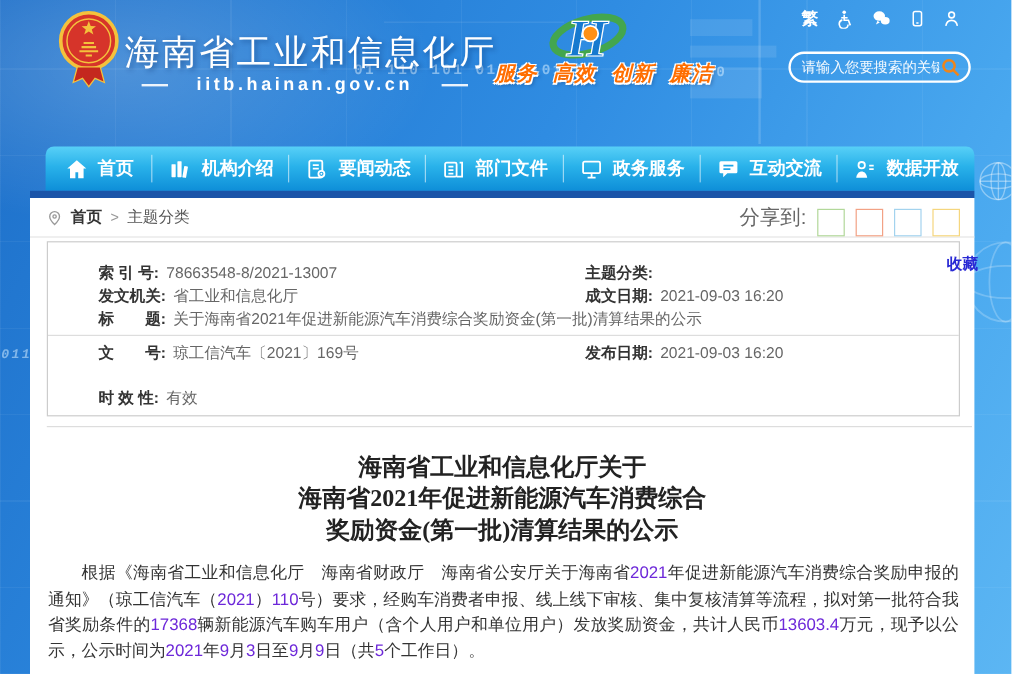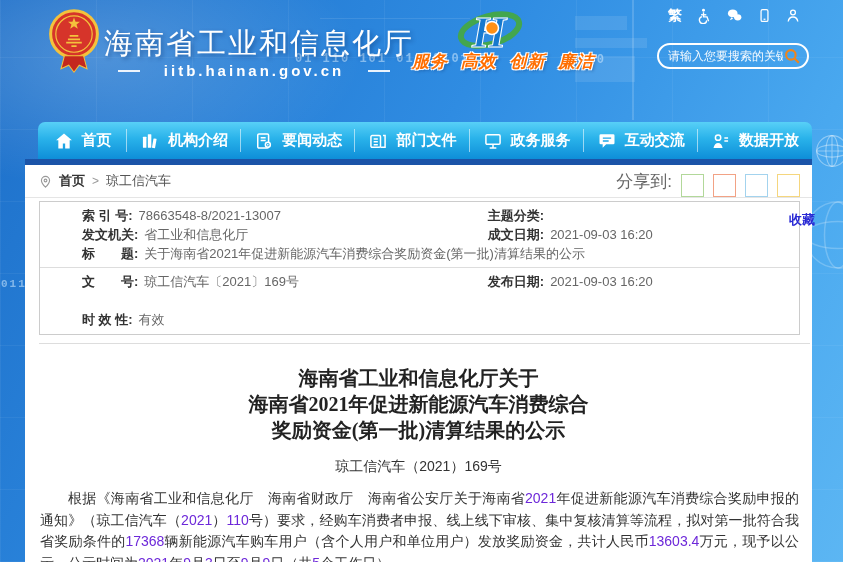--- a/index.html
+++ b/index.html
@@ -55,21 +55,21 @@
   .panel{position:absolute;left:25px;top:165px;width:787px;height:397px;background:#fff;}
   .crumb-row{height:33px;display:flex;align-items:center;padding:0 12px 0 13px;border-bottom:1px solid #e5e5e5;}
   .crumb-home{margin-left:6px;font-size:13px;font-weight:bold;color:#333;cursor:pointer;}
   .crumb-sep{margin:0 7px;font-size:12px;color:#999;}
   .crumb-cur{font-size:13px;color:#555;}
   .crumb-spacer{flex:1;}
   .share-label{font-size:17px;color:#666;}
   .share-sq{width:23px;height:23px;border:1px solid #ccc;background:#fff;margin-left:9px;position:relative;top:4px;cursor:pointer;}
   .favorite{position:absolute;top:46px;right:-3px;font-size:13px;font-weight:bold;color:#2929d4;cursor:pointer;}
 
-  .meta-box{margin:3px 12px 0 14px;border:1px solid #ccc;padding:4px 0 5px;font-size:13px;}
+  .meta-box{margin:3px 12px 0 14px;border:1px solid #ccc;padding:16px 0 5px;font-size:13px;}
   .mrow{display:flex;line-height:19px;}
   .mcell-l{flex:0 0 59%;padding-left:42px;}
   .mcell-r{flex:1;}
   .mcell-f{flex:1;padding-left:42px;}
   .mlabel{font-weight:bold;color:#333;margin-right:6px;white-space:pre;}
   .mval{color:#666;}
   .mdivider{border-top:1px solid #ddd;margin:4px 0;}
   .mrow.gap-top{margin-top:19px;}
   .section-divider{border-top:1px solid #ddd;margin:8px 2px 0 14px;}
 
@@ -85,21 +85,21 @@
 
 <div class="screen">
 
   <div class="decor" style="left:575px;top:16px;width:52px;height:14px;"></div>
   <div class="decor" style="left:575px;top:38px;width:72px;height:10px;"></div>
   <div class="decor" style="left:575px;top:56px;width:60px;height:26px;"></div>
   <div class="decor" style="left:632px;top:0;width:2px;height:120px;background:rgba(255,255,255,.16);"></div>
   <div class="decor" style="left:320px;top:18px;width:150px;height:1px;"></div>
   <div class="decor-binary" style="left:295px;top:52px;">01 110 101 011 010110</div>
   <div class="decor-binary" style="left:560px;top:53px;">11010</div>
-  <div class="decor-binary" style="left:1px;top:278px;font-size:11px;">011</div>
+  <div class="decor-binary" style="left:1px;top:290px;font-size:11px;font-style:italic;">011</div>
   <svg class="globe" style="right:-12px;top:128px;" width="46" height="46" viewBox="0 0 60 60">
     <g fill="none" stroke="rgba(255,255,255,.38)" stroke-width="1.5">
       <circle cx="30" cy="30" r="20"></circle>
         <ellipse cx="30" cy="30" rx="20" ry="8"></ellipse>
         <ellipse cx="30" cy="30" rx="8" ry="20"></ellipse>
         <path d="M10 30h40M30 10v40"></path>
     </g>
   </svg>
   <svg class="globe" style="right:-40px;top:190px;" width="90" height="90" viewBox="0 0 60 60">
     <g fill="none" stroke="rgba(255,255,255,.22)" stroke-width="1">
@@ -237,21 +237,21 @@
 
   <div class="panel">
 
     <div class="crumb-row">
       <svg width="15" height="15" viewBox="0 0 24 24" fill="none" stroke="#999" stroke-width="1.8">
         <path d="M12 21s-6.5-6.2-6.5-10.7a6.5 6.5 0 0 1 13 0C18.5 14.8 12 21 12 21z"></path>
           <circle cx="12" cy="10.3" r="2.2"></circle>
       </svg>
       <span class="crumb-home">首页</span>
       <span class="crumb-sep">&gt;</span>
-      <span class="crumb-cur">琼工信汽车</span>
+      <span class="crumb-cur">主题分类</span>
       <span class="crumb-spacer"></span>
       <span class="share-label">分享到:</span>
       <span class="share-sq" style="border-color: rgb(178, 216, 154);"></span>
       <span class="share-sq" style="border-color: rgb(242, 162, 133);"></span>
       <span class="share-sq" style="border-color: rgb(163, 211, 238);"></span>
       <span class="share-sq" style="border-color: rgb(245, 214, 126);"></span>
     </div>
 
     <span class="favorite">收藏</span>
 
@@ -277,18 +277,17 @@
       </div>
     </div>
 
     <div class="section-divider"></div>
 
     <div class="art-title">
       <div>海南省工业和信息化厅关于</div>
       <div>海南省2021年促进新能源汽车消费综合</div>
       <div>奖励资金(第一批)清算结果的公示</div>
     </div>
-    <div class="doc-num">琼工信汽车（2021）169号</div>
 
     <div class="body-para">根据《海南省工业和信息化厅　海南省财政厅　海南省公安厅关于海南省<span class="num">2021</span>年促进新能源汽车消费综合奖励申报的通知》（琼工信汽车（<span class="num">2021</span>）<span class="num">110</span>号）要求，经购车消费者申报、线上线下审核、集中复核清算等流程，拟对第一批符合我省奖励条件的<span class="num">17368</span>辆新能源汽车购车用户（含个人用户和单位用户）发放奖励资金，共计人民币<span class="num">13603.4</span>万元，现予以公示，公示时间为<span class="num">2021</span>年<span class="num">9</span>月<span class="num">3</span>日至<span class="num">9</span>月<span class="num">9</span>日（共<span class="num">5</span>个工作日）。</div>
 
   </div>
 </div>
 
 </body></html>

